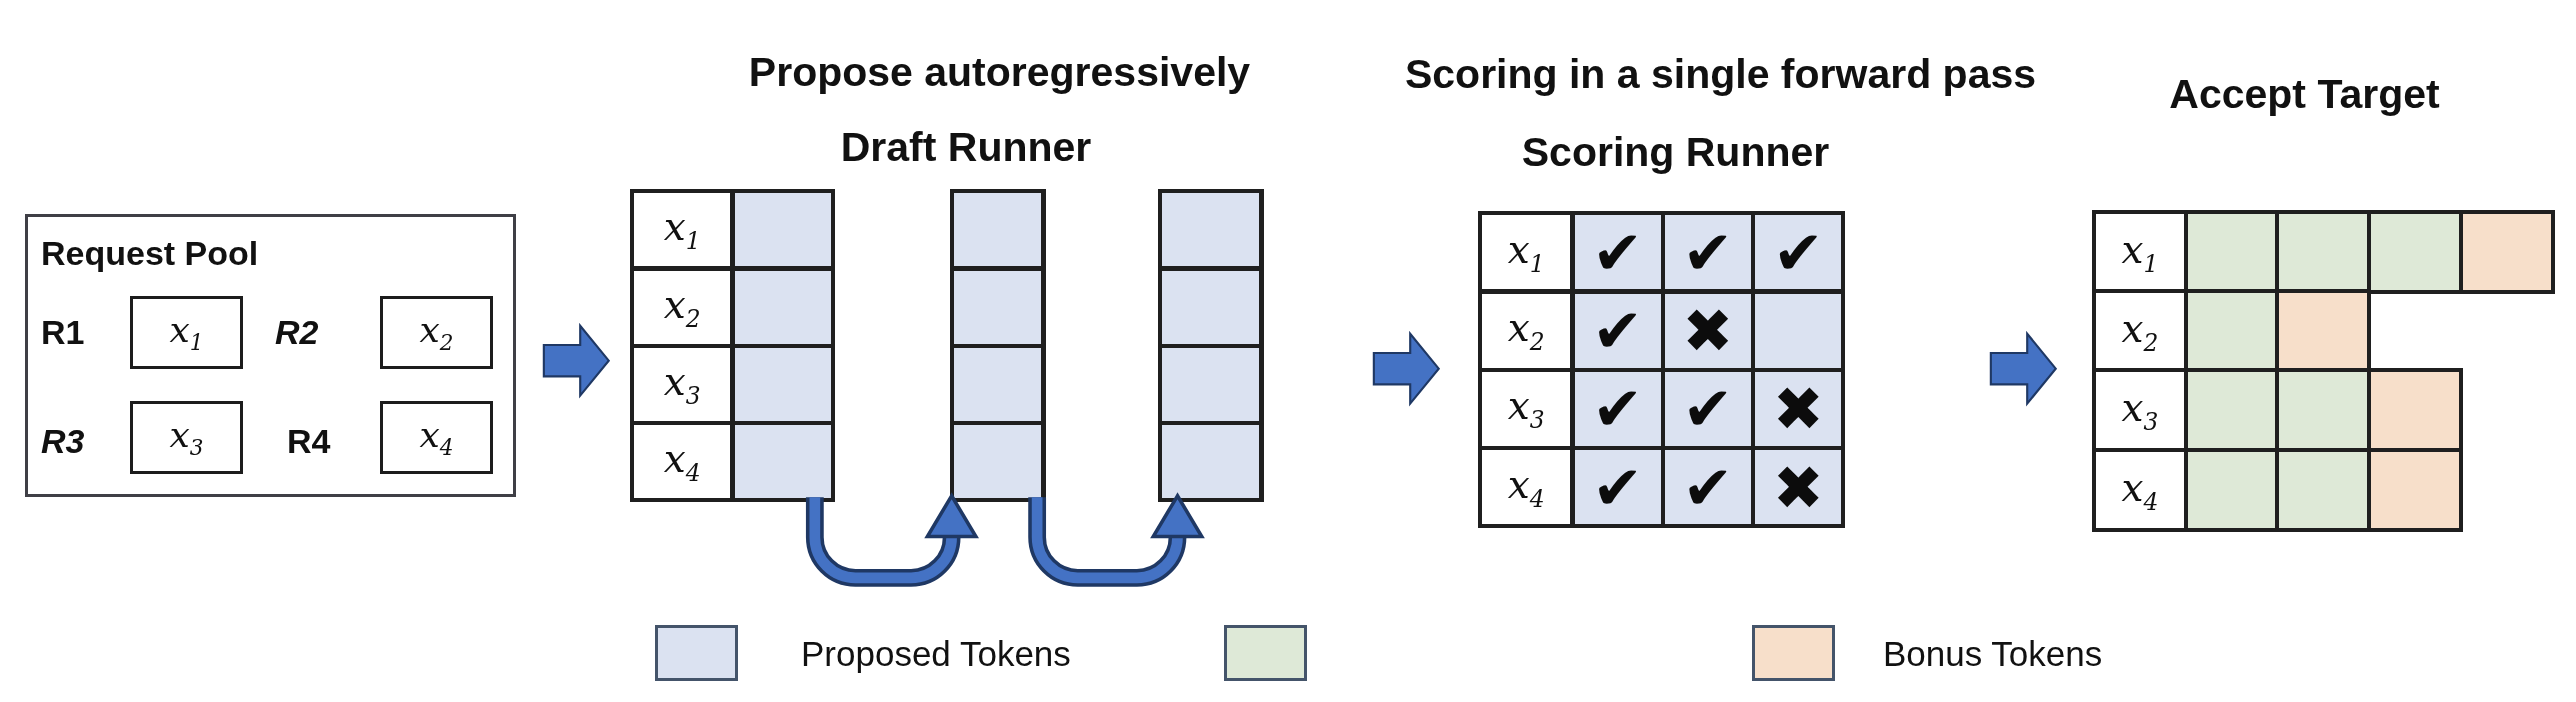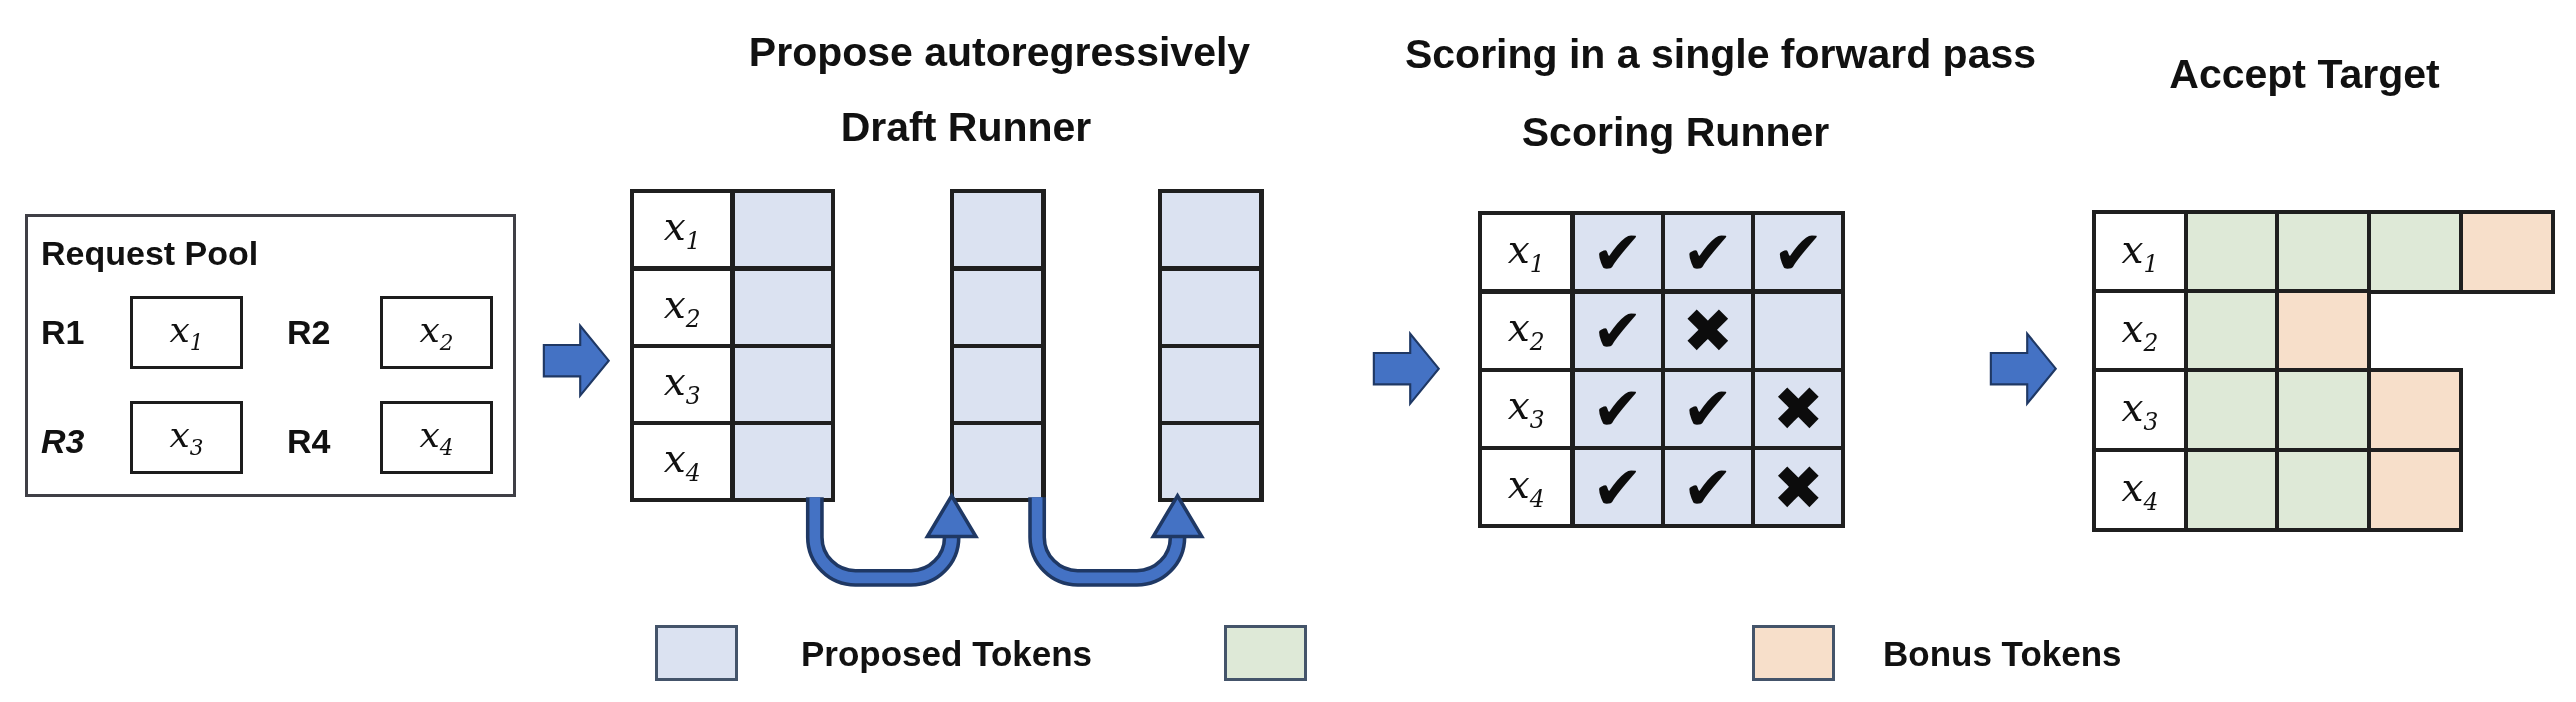--- a/index.html
+++ b/index.html
@@ -1,19 +1,19 @@
 <!DOCTYPE html>
 <html style="--proposed: #dbe2f1; --accepted: #dee9d7; --bonus: #f7dfca; --arrow: #4472c4; --arrow_dark: #1f3864; --line: #1f1f1f; --pool_border: #3f3f46; --swatch_border: #44546a;font-size:11.4px"><head>
 <meta charset="utf-8">
 <style>
   html,body{margin:0;padding:0;background:#fff;}
   #canvas{position:relative;width:2576px;height:703px;background:#ffffff;overflow:hidden;
           font-family:"Liberation Sans",sans-serif;color:#111;}
 
-  .title{position:absolute;font-size:41px;font-weight:600;text-align:center;letter-spacing:0px;}
+  .title{position:absolute;font-size:41px;font-weight:600;text-align:center;letter-spacing:0px;margin-top:20px;}
 
   
   .grid{position:absolute;display:grid;background:var(--line);gap:4.3px;padding:4.3px;box-sizing:content-box;}
   .cell{background:#ffffff;}
   .cell.blue{background:var(--proposed);}
 
   .math{font-family:"DejaVu Serif",serif;font-style:italic;font-weight:500;}
   .math sub{font-size:0.6em;font-style:italic;}
   .lblcell{display:flex;align-items:center;justify-content:center;font-size:39px;}
 
@@ -34,21 +34,21 @@
   .acell + .acell{margin-left:-4.3px;}
   .acell[data-type="accepted"]{background:var(--accepted);}
   .acell[data-type="bonus"]{background:var(--bonus);}
   .acell.lbl{display:flex;align-items:center;justify-content:center;font-size:39px;}
 
   
   .swatch{position:absolute;width:77px;height:50px;border:3.6px solid var(--swatch_border);top:625px;}
   .swatch[data-type="proposed"]{background:var(--proposed);}
   .swatch[data-type="accepted"]{background:var(--accepted);}
   .swatch[data-type="bonus"]{background:var(--bonus);}
-  .legend-label{position:absolute;top:625px;height:57px;line-height:57px;font-size:35px;font-weight:700;}
+  .legend-label{position:absolute;top:625px;height:57px;line-height:57px;font-size:35px;font-weight:400;}
 
   svg{position:absolute;overflow:visible;}
 </style>
 </head>
 <body>
 
 <div id="canvas">
 
   <div class="title" style="left:678px;top:28.6px;width:643px;">Propose autoregressively</div>
   <div class="title" style="left:714px;top:104px;width:504px;">Draft Runner</div>
@@ -56,21 +56,21 @@
   <div class="title" style="left:1428px;top:109px;width:495px;">Scoring Runner</div>
   <div class="title" style="left:2056px;top:51px;width:497px;">Accept Target</div>
 
   <div class="pool"></div>
   <div class="pool-title">Request Pool</div>
 
   <div class="rlabel" style="left:41px;top:314px;">R1</div>
   <div class="tokenbox" style="left:130px;top:296px;">
     <span class="math"><i>x</i><sub>1</sub></span>
   </div>
-  <div class="rlabel" style="left:287px;top:314px;">R2</div>
+  <div class="rlabel" style="left:275px;top:314px;font-style:italic;">R2</div>
   <div class="tokenbox" style="left:380px;top:296px;">
     <span class="math"><i>x</i><sub>2</sub></span>
   </div>
   <div class="rlabel" style="left:41px;top:423px;font-style:italic;">R3</div>
   <div class="tokenbox" style="left:130px;top:401px;">
     <span class="math"><i>x</i><sub>3</sub></span>
   </div>
   <div class="rlabel" style="left:287px;top:423px;">R4</div>
   <div class="tokenbox" style="left:380px;top:401px;">
     <span class="math"><i>x</i><sub>4</sub></span>

